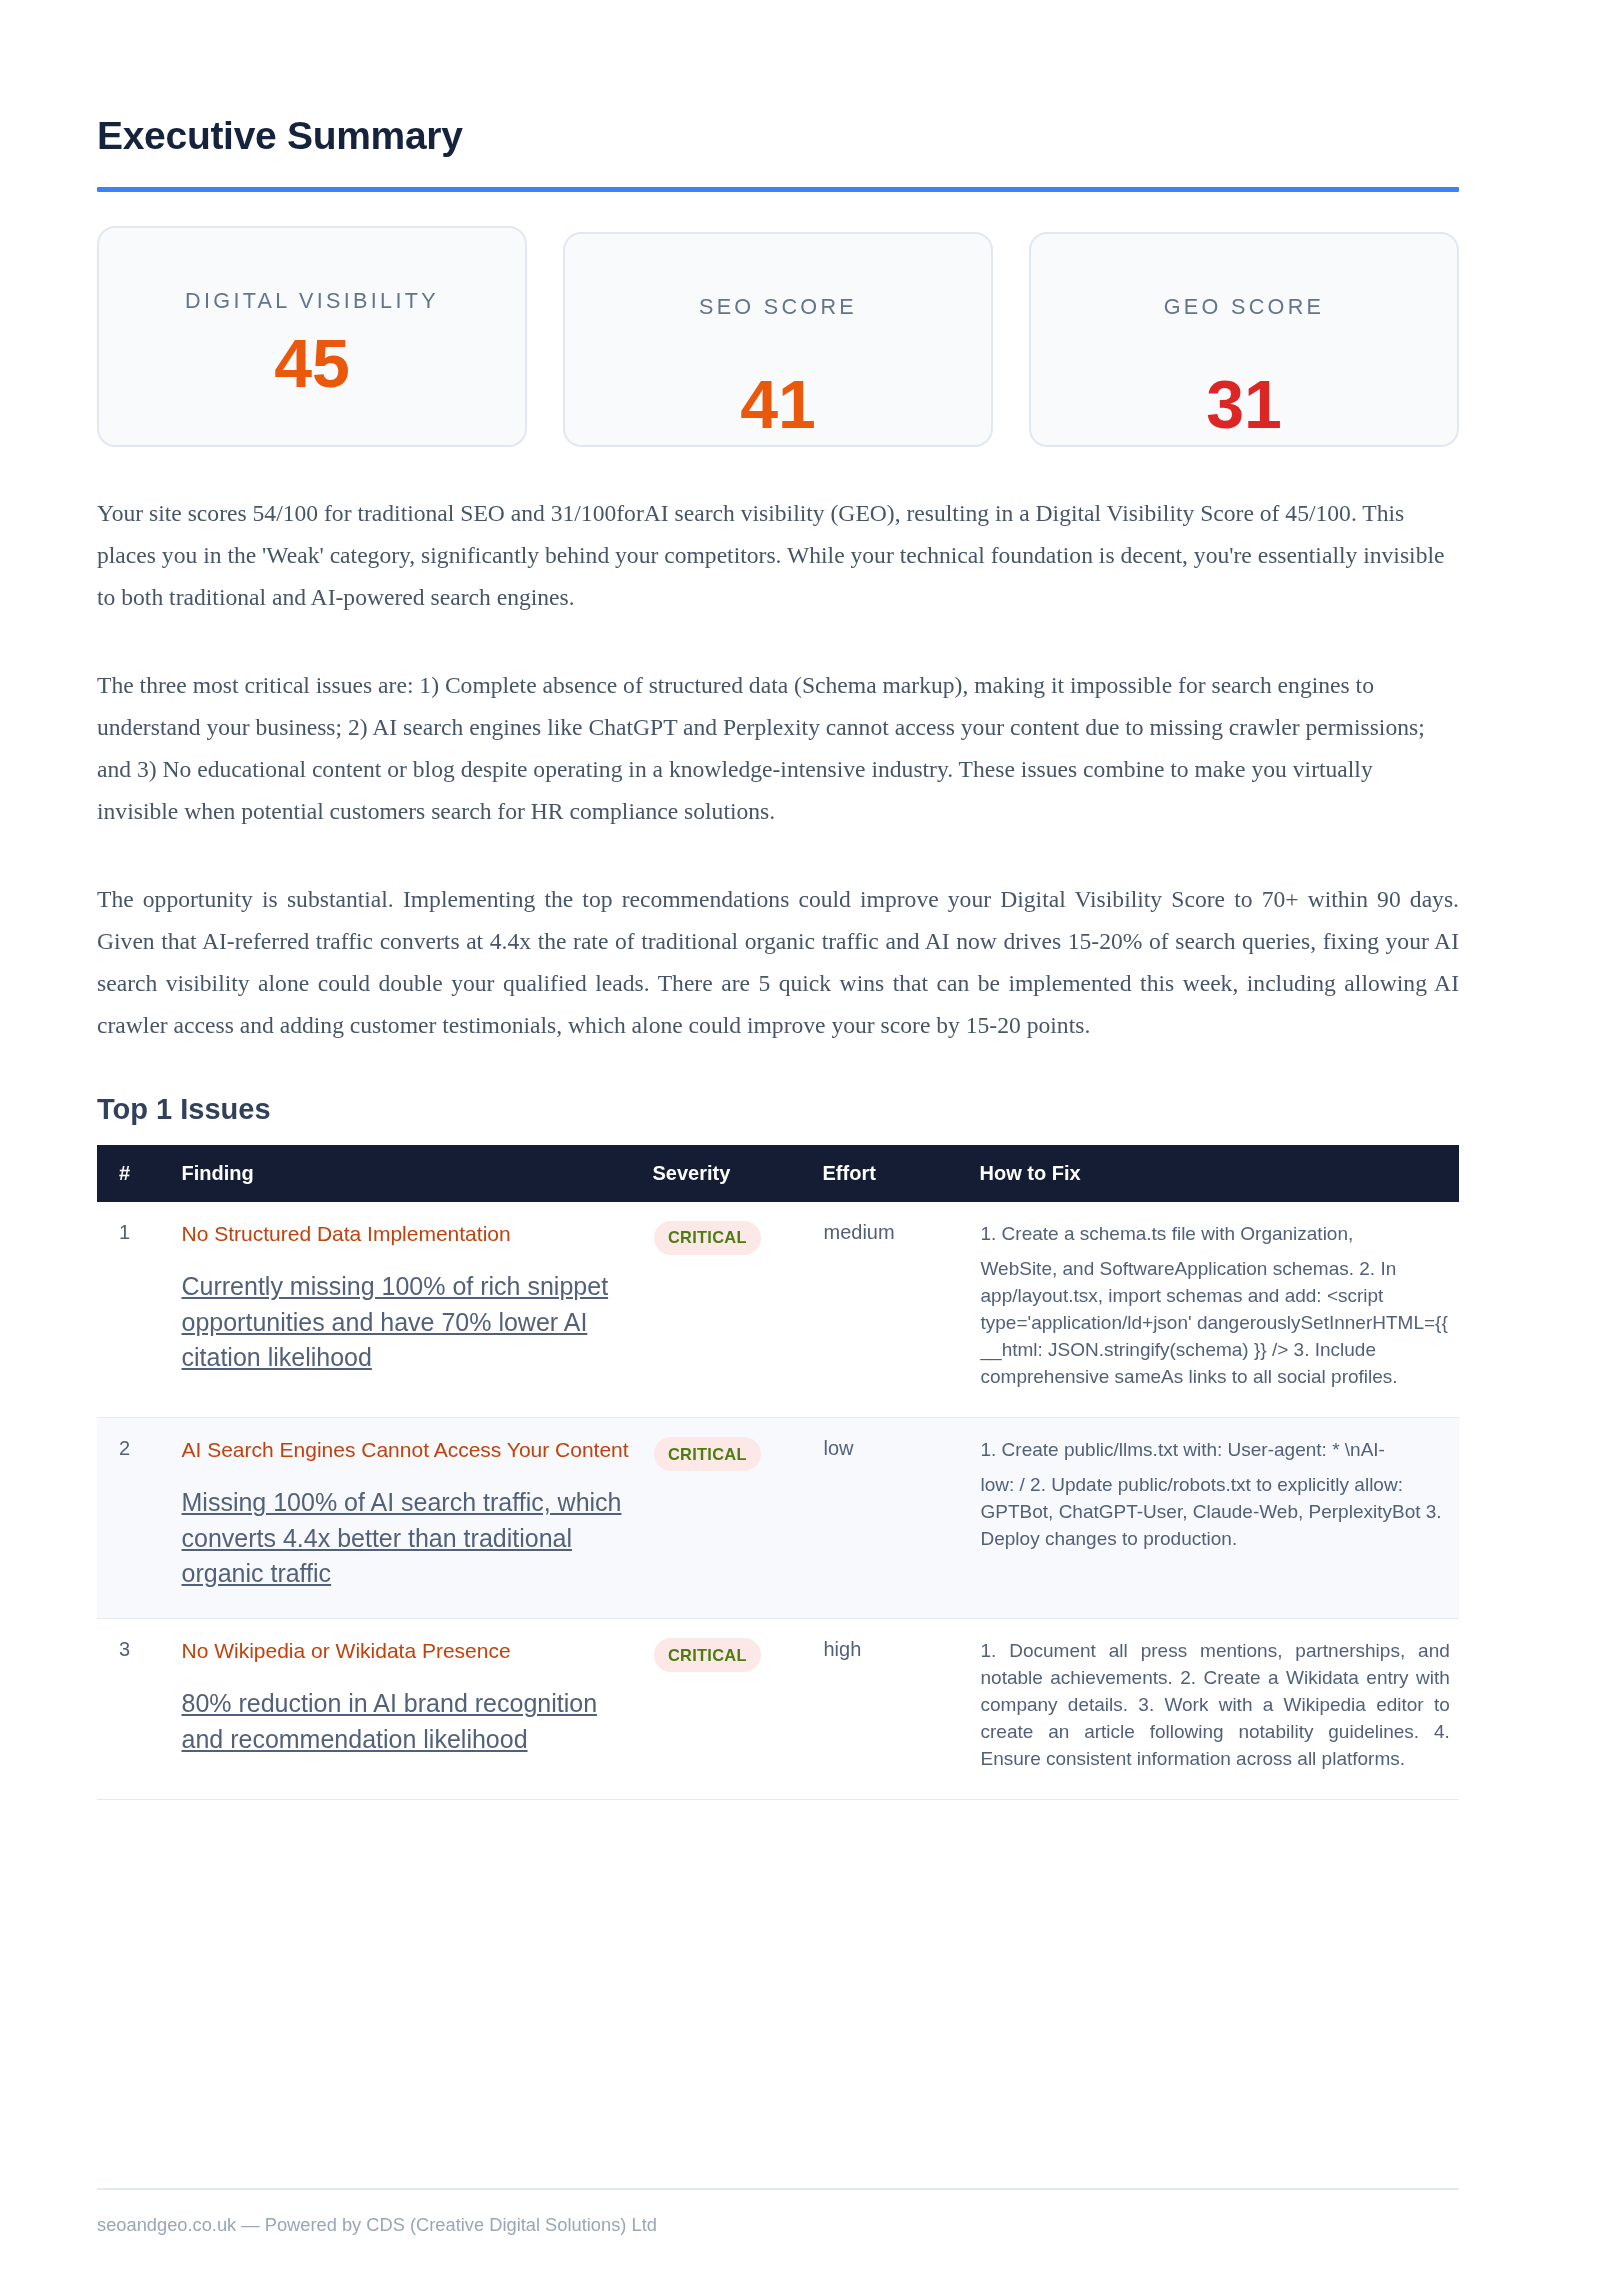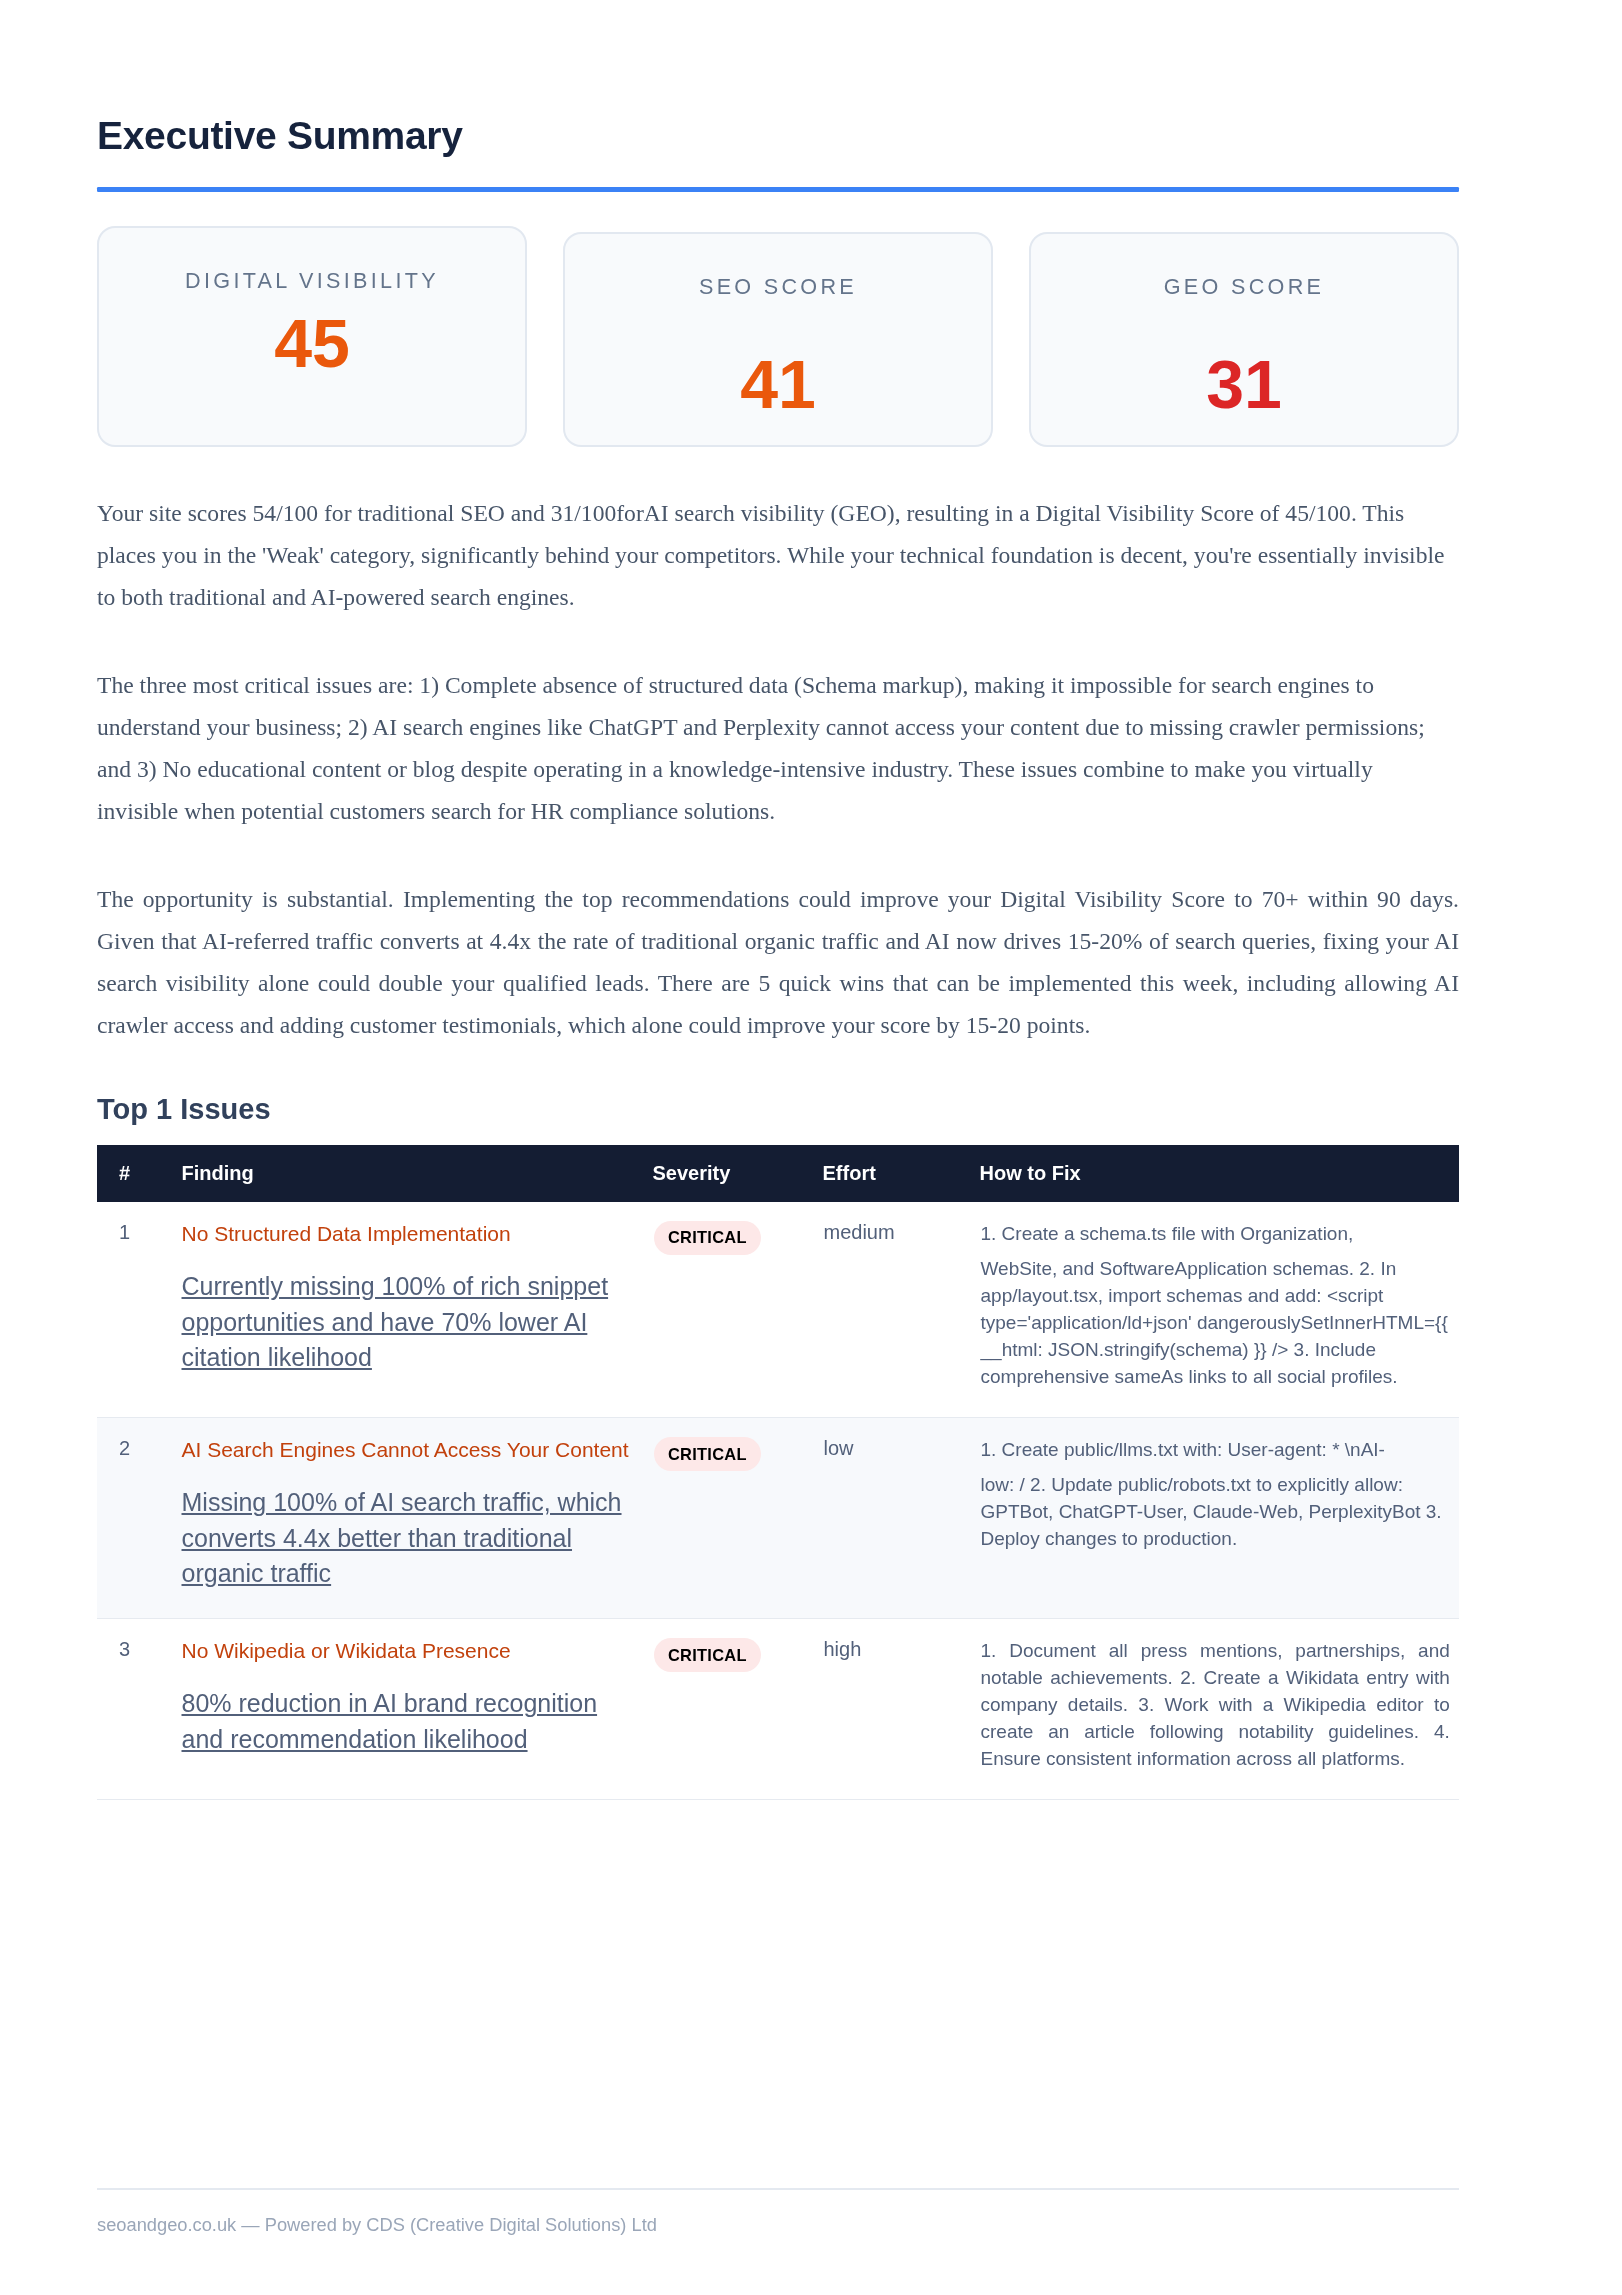--- a/index.html
+++ b/index.html
@@ -49,21 +49,21 @@
   .score-card {
     flex: 1 1 0;
     box-sizing: border-box;
     background: #f8fafc;
     border: 2px solid #e2e8f0;
     border-radius: 18.3px;
     height: 221px;
     display: flex;
     flex-direction: column;
     align-items: center;
-    padding-top: 40px;
+    padding-top: 60px;
   }
   .score-card.c2, .score-card.c3 { height: 215px; margin-top: 5.2px; gap: 36px; }
   .score-label {
     font-size: 21.6px;
     letter-spacing: 3.3px;
     color: #64748b;
     text-transform: uppercase;
     font-weight: normal;
   }
   .score-value {
@@ -141,21 +141,21 @@
     margin-top: 21px;
     font-size: 25px;
     line-height: 1.42;
     color: #52607a;
     text-decoration: underline;
   }
   .cell-sev { padding-right: 13px; }
   .badge {
     display: inline-block;
     background: #fde8e8;
-    color: #000000;
+    color: #4d7c0f;
     font-size: 16.4px;
     font-weight: bold;
     letter-spacing: 0.3px;
     border-radius: 654px;
     padding: 7.2px 14.4px;
     white-space: nowrap;
   }
   .cell-eff {
     font-size: 20px;
     color: #52607a;

